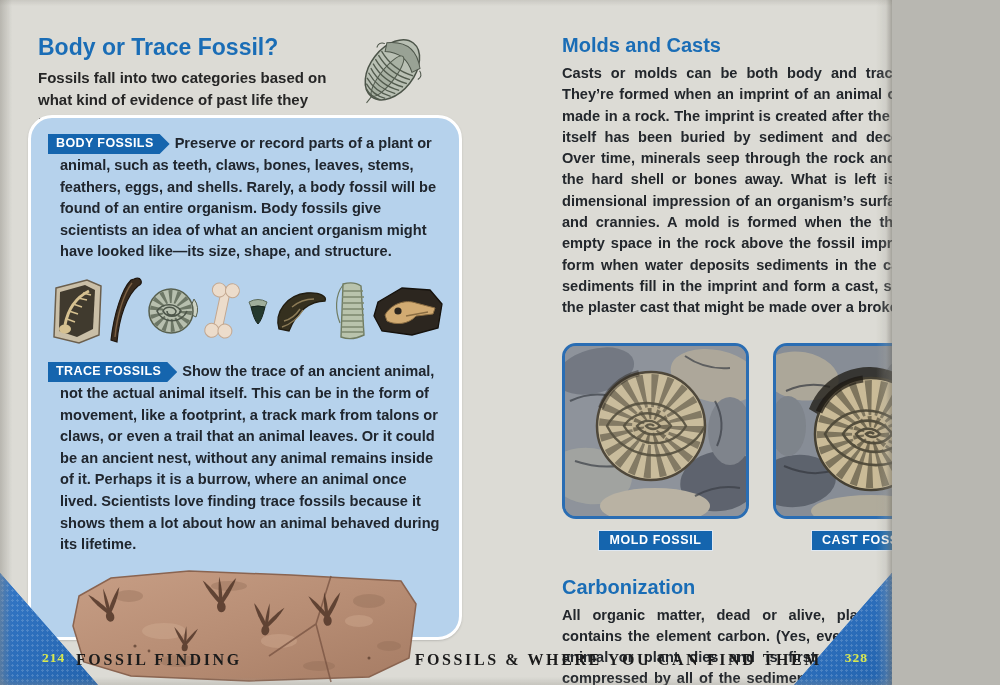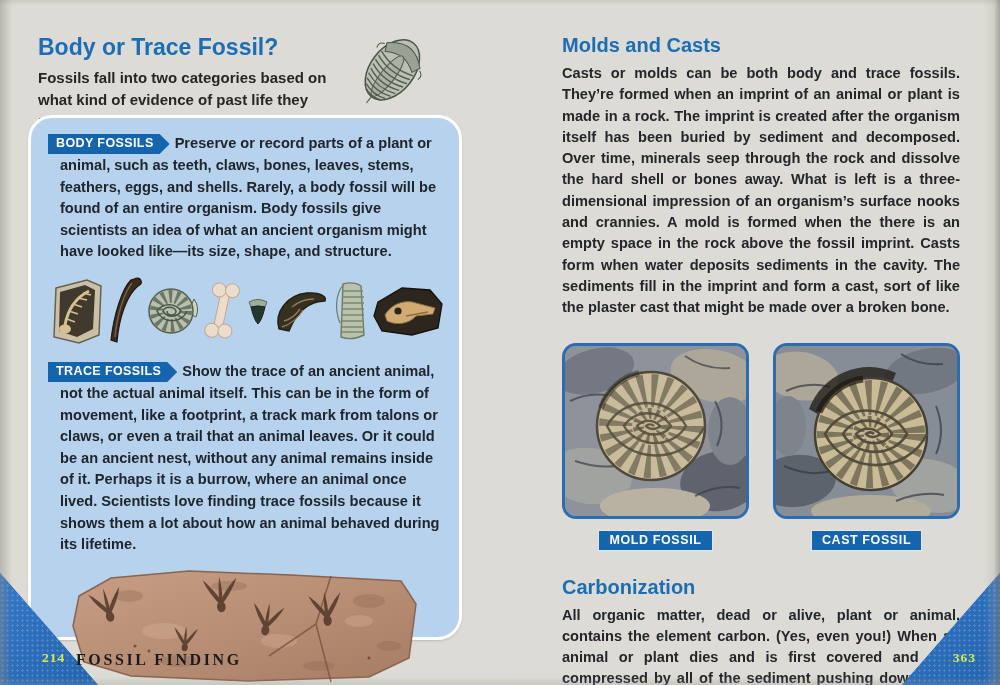--- a/index.html
+++ b/index.html
@@ -1,16 +1,16 @@
 <!DOCTYPE html>
 <html><head>
 <meta charset="utf-8">
 <style>
   html,body{margin:0;padding:0;background:#b8b7b1;}
-  #spread{position:relative;width:1000px;height:685px;background:#dcdbd5;overflow:hidden;
+  #spread{position:relative;width:892px;height:685px;background:#dcdbd5;overflow:hidden;
           font-family:"Liberation Sans",sans-serif;color:#1f1f1f;}
   
   #spread::before{content:"";position:absolute;inset:0;pointer-events:none;z-index:5;
     background:
       linear-gradient(to right,rgba(140,138,130,.45) 0,rgba(140,138,130,0) 12px),
       linear-gradient(to left,rgba(120,118,110,.55) 0,rgba(170,168,160,.25) 6px,rgba(170,168,160,0) 16px),
       linear-gradient(to bottom,rgba(150,148,140,.25) 0,rgba(150,148,140,0) 6px),
       linear-gradient(to top,rgba(150,148,140,.3) 0,rgba(150,148,140,0) 8px);}
   .abs{position:absolute;}
 
@@ -245,15 +245,16 @@
 
     <div id="sec2">
       <h2 class="sec">Carbonization</h2>
       <p class="just">All organic matter, dead or alive, plant or animal, contains the ele­ment carbon. (Yes, even you!) When an animal or plant dies and is first covered and then compressed by all of the sediment pushing down on it, the animal or plant gets crushed. (Imagine running over a chocolate bar with your car tire—Smoosh!) The crushed organism</p>
     </div>
   </div>
 
   <div class="abs corner" id="corner-left"></div>
   <div class="abs corner" id="corner-right"></div>
   <div class="abs pagenum" id="pagenum-left">214</div>
-  <div class="abs pagenum" id="pagenum-right">363</div>
+  <div class="abs pagenum" id="pagenum-right">328</div>
   <div class="abs runfoot" id="foot-left">FOSSIL FINDING</div>
+  <div class="abs runfoot" id="foot-right">FOSSILS &amp; WHERE YOU CAN FIND THEM</div>
 </div>
 
 </body></html>

